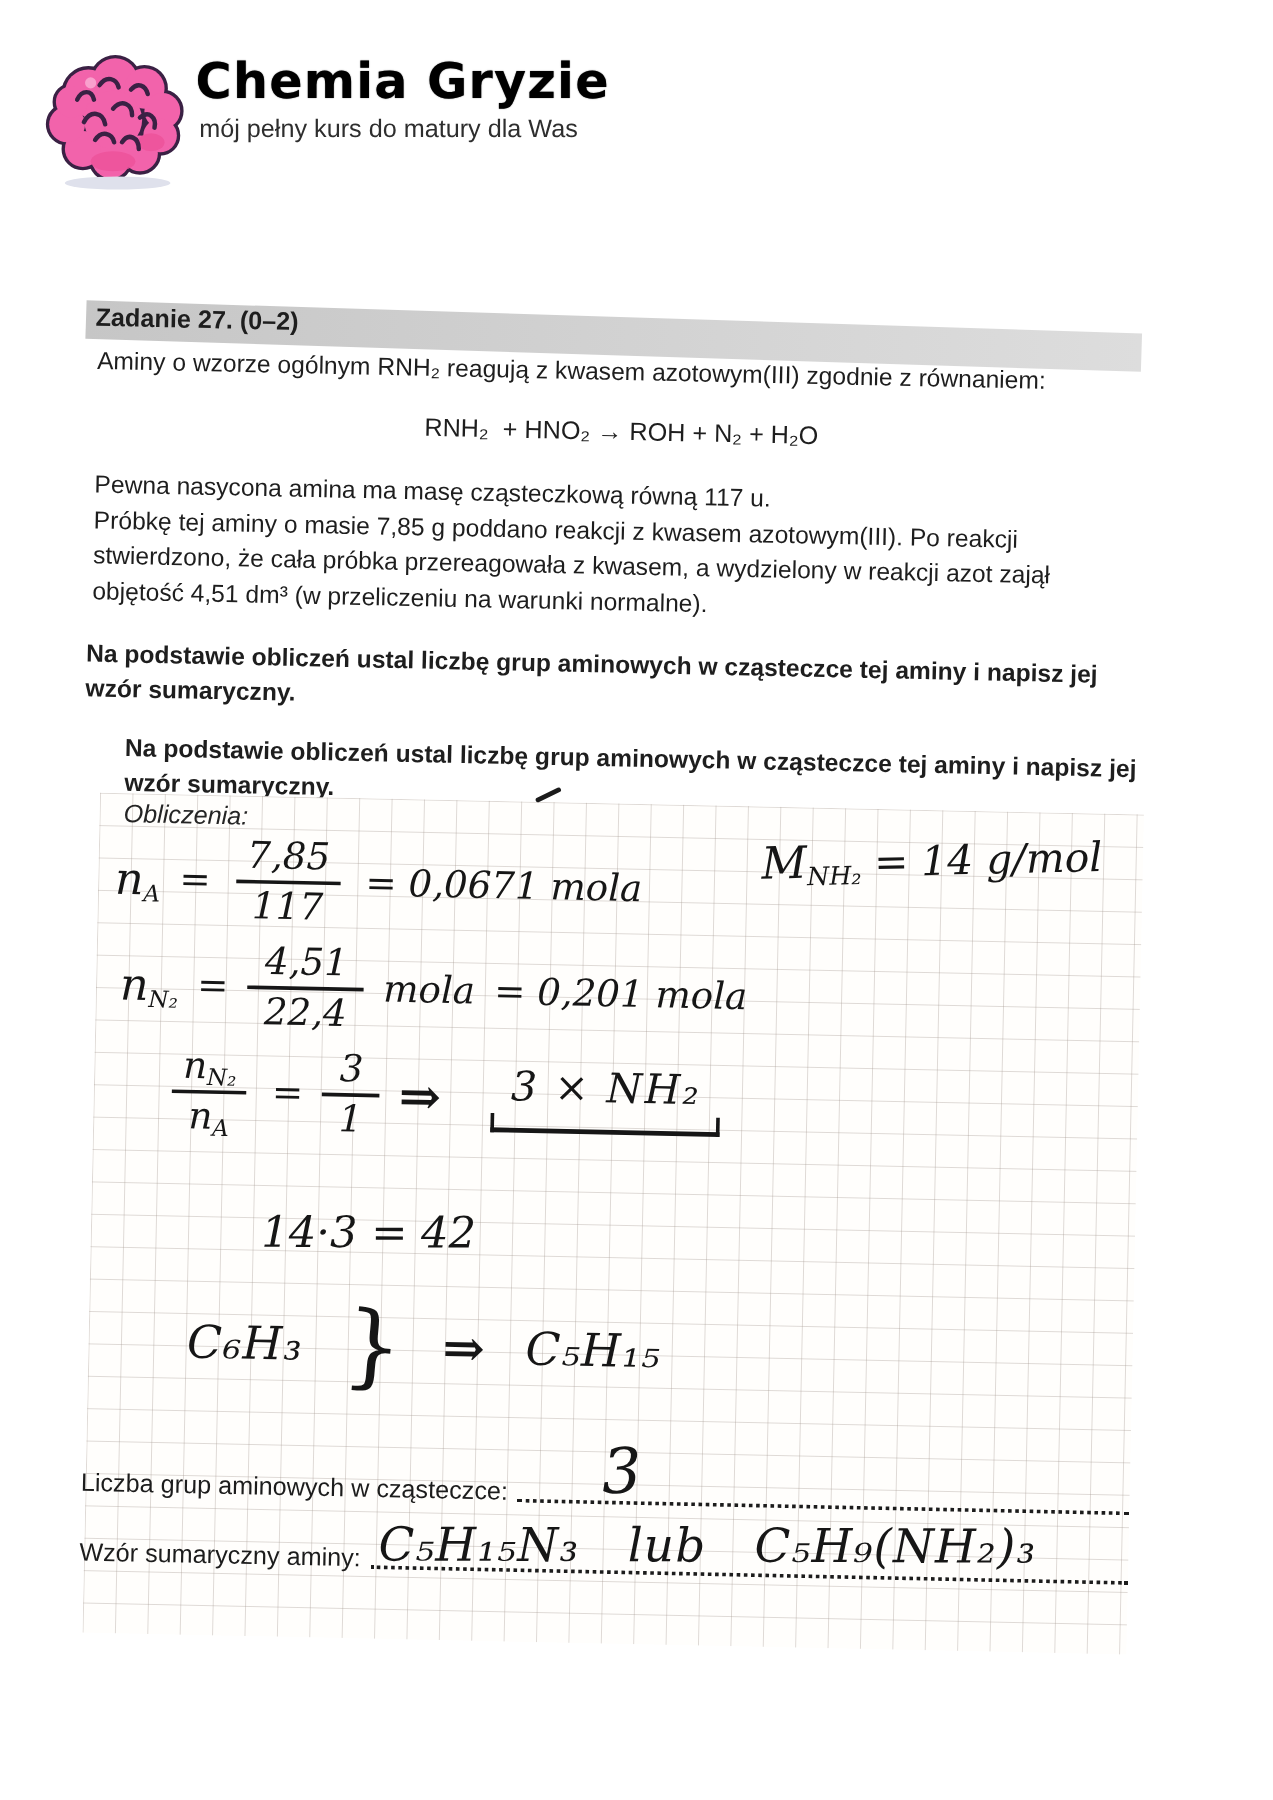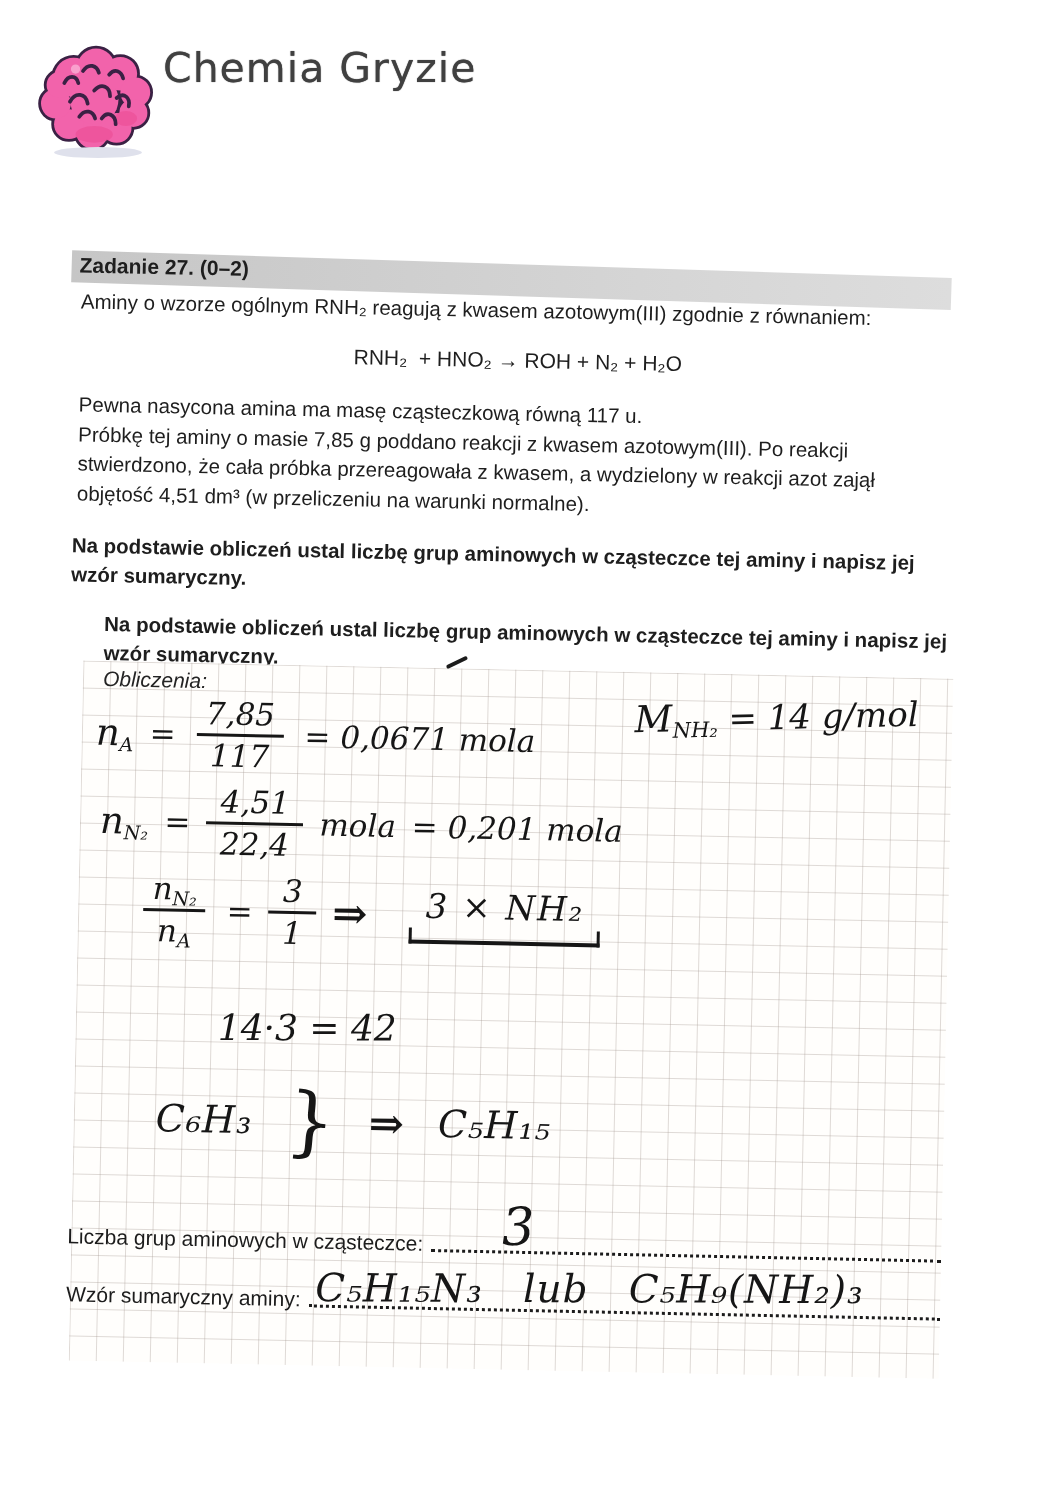--- a/index.html
+++ b/index.html
@@ -5,21 +5,21 @@
   html,body{margin:0;padding:0;background:#ffffff;}
   .page{position:relative;width:1061px;height:1500px;background:#ffffff;overflow:hidden;
         font-family:"Liberation Sans",sans-serif;color:#1e1e1e;}
 
   
   .header{position:absolute;left:0;top:0;width:1061px;height:180px;}
   .brain{position:absolute;left:36px;top:42px;width:122px;height:112px;}
   .logo-shadow{position:absolute;left:54px;top:147px;width:88px;height:11px;
                background:#dfe1ec;border-radius:50%;filter:blur(0.6px);}
   .brand{position:absolute;left:163px;top:44px;font-family:"DejaVu Sans",sans-serif;
-         font-size:41px;font-weight:400;color:#404040;letter-spacing:1px;
+         font-size:41px;font-weight:700;color:#000000;letter-spacing:1px;
          text-shadow:0 0 1px #5a5a5a;}
   .tagline{position:absolute;left:166px;top:96px;font-size:21px;color:#2e2e2e;}
 
   
   .doc{position:absolute;left:0;top:250px;width:1061px;height:1200px;
        transform:rotate(1.2deg);transform-origin:60px 0;}
   .band{position:absolute;left:72px;top:0;width:880px;height:32px;
         background:linear-gradient(to right,#c6c6c6,#d4d4d4 60%,#dddddd);
         transform:rotate(0.6deg);transform-origin:left center;}
   .heading{position:absolute;left:80px;top:3px;font-size:21px;font-weight:bold;}
@@ -121,20 +121,21 @@
         <path d="M36,64 c6,-11 17,-9 19,2"></path>
         <path d="M62,52 c8,-9 17,-4 17,6"></path>
         <path d="M86,60 c8,-7 15,0 13,9"></path>
         <path d="M46,80 c6,-9 15,-6 17,2"></path>
         <path d="M70,82 c6,-9 15,-4 15,6"></path>
       </g>
       <circle cx="42" cy="29" r="5" fill="#f9a0cd"></circle>
     </svg>
     <div class="logo-shadow"></div>
     <div class="brand">Chemia Gryzie</div>
+    <div class="tagline">mój pełny kurs do matury dla Was</div>
   </div>
 
   <div class="doc">
     <div class="band"></div>
     <div class="heading">Zadanie 27. (0–2)</div>
     <div class="intro">Aminy o wzorze ogólnym RNH₂ reagują z kwasem azotowym(III) zgodnie z równaniem:</div>
     <div class="equation">RNH₂  + HNO₂ → ROH + N₂ + H₂O</div>
     <div class="para">
       <div>Pewna nasycona amina ma masę cząsteczkową równą 117 u.</div>
       <div>Próbkę tej aminy o masie 7,85 g poddano reakcji z kwasem azotowym(III). Po reakcji</div>

